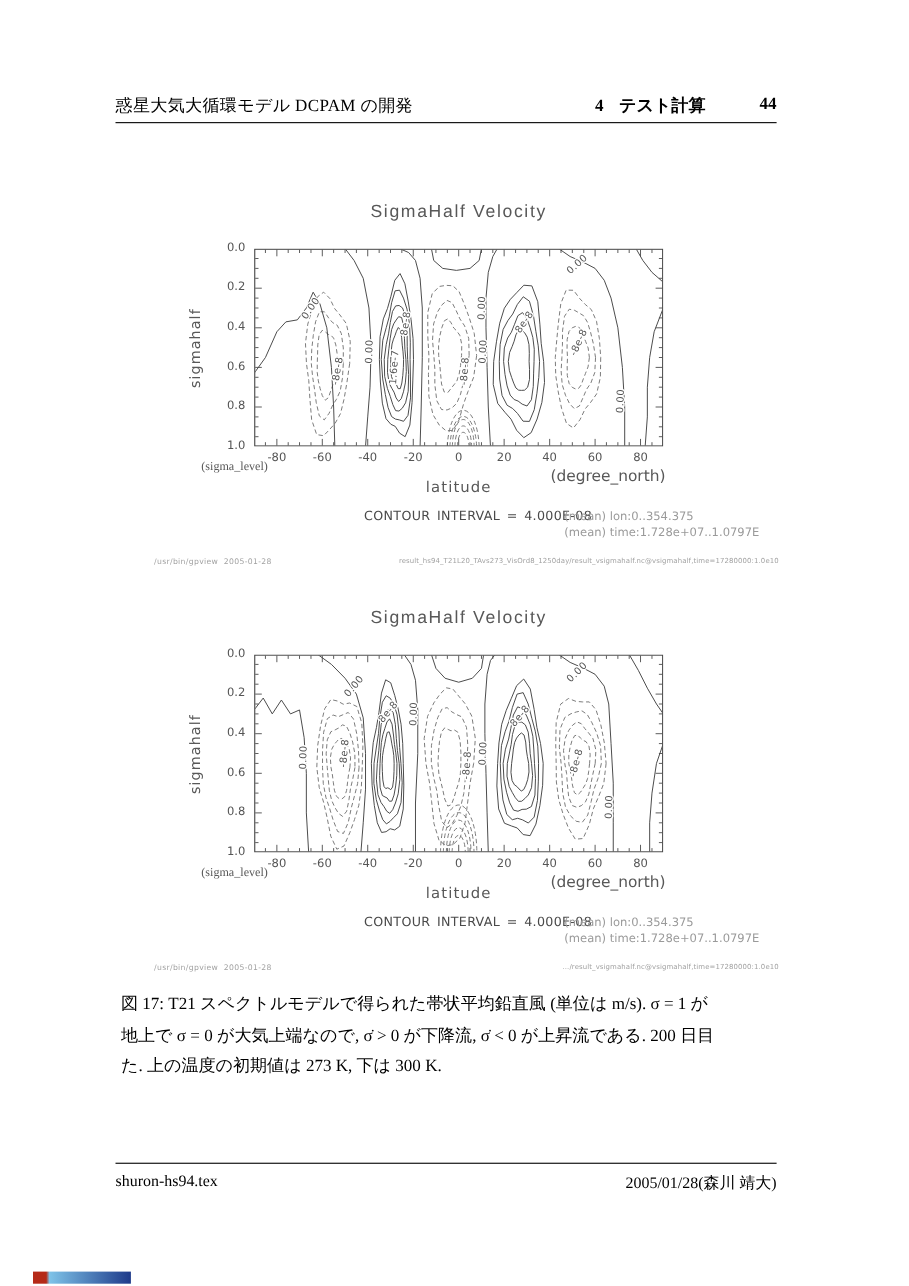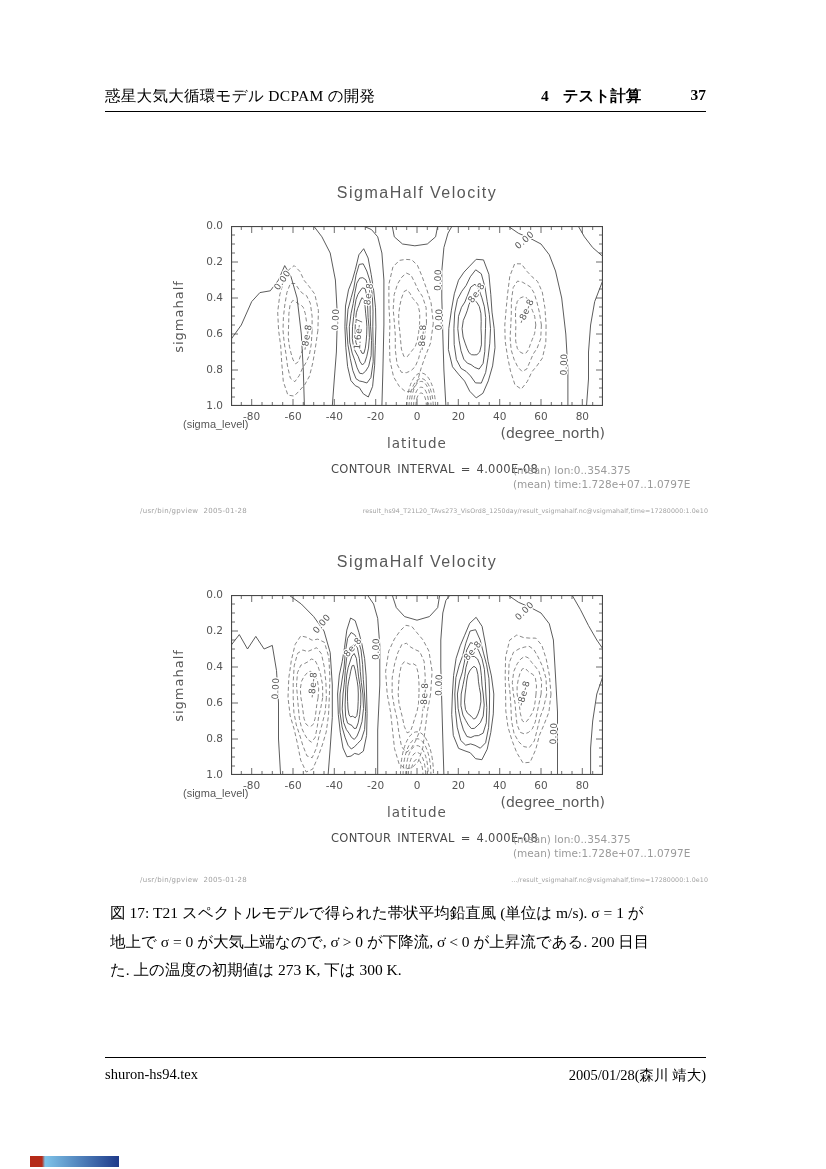--- a/index.html
+++ b/index.html
@@ -24,21 +24,21 @@
            font-family:Liberation Sans, sans-serif;font-size:16px;color:#585858;letter-spacing:1.5px;}
   .c-ylabel{position:absolute;left:168px;top:46px;width:20px;height:180px;display:flex;align-items:center;justify-content:center;}
   .c-ylabel span{transform:rotate(-90deg);white-space:nowrap;font-family:"DejaVu Sans",sans-serif;
                  font-size:13px;color:#585858;letter-spacing:1px;}
   .c-yticks{position:absolute;left:188px;top:46px;width:40px;height:180px;}
   .c-yticks span{position:absolute;right:5px;font-family:"DejaVu Sans",sans-serif;font-size:10.5px;color:#555;}
   .c-plot{position:absolute;left:231px;top:46px;}
   .c-xticks{position:absolute;left:231px;top:230px;width:372px;height:13px;}
   .c-xticks span{position:absolute;top:0;width:40px;text-align:center;
                  font-family:"DejaVu Sans",sans-serif;font-size:10.5px;color:#555;}
-  .c-corner-l{position:absolute;left:183px;top:238px;font-family:Liberation Sans, sans-serif;font-size:11px;color:#585858;}
+  .c-corner-l{position:absolute;left:183px;top:238px;font-family:Liberation Serif, serif;font-size:11px;color:#585858;}
   .c-corner-r{position:absolute;left:455px;top:245px;width:150px;text-align:right;
               font-family:"DejaVu Sans",sans-serif;font-size:14px;color:#585858;}
   .c-xlabel{position:absolute;left:231px;top:255px;width:372px;text-align:center;
             font-family:"DejaVu Sans",sans-serif;font-size:13.5px;color:#585858;letter-spacing:1px;}
   .c-ci{position:absolute;left:331px;top:282px;font-family:"DejaVu Sans",sans-serif;
         font-size:11.5px;color:#4a4a4a;letter-spacing:.3px;word-spacing:2px;}
   .c-mean{position:absolute;left:513px;top:284px;width:313px;overflow:hidden;
           font-family:"DejaVu Sans",sans-serif;font-size:10.5px;color:#9a9a9a;line-height:13.5px;white-space:nowrap;}
   .c-cmd{position:absolute;left:140px;top:327px;width:568px;display:flex;justify-content:space-between;
          font-family:"DejaVu Sans",sans-serif;color:#a2a2a2;}
@@ -54,21 +54,21 @@
 </style>
 </head>
 <body>
 
 <div class="page">
 
   <div class="hdr-left">惑星大気大循環モデル DCPAM の開発</div>
   <div class="hdr-sec">
     <span class="num">4</span><span>テスト計算</span>
   </div>
-  <div class="hdr-num">37</div>
+  <div class="hdr-num">44</div>
   <div class="hdr-rule"></div>
 
   <div class="chart-block" id="chart0">
     <div class="c-title">SigmaHalf Velocity</div>
     <div class="c-ylabel">
         <span>sigmahalf</span>
       </div>
     <div class="c-yticks" id="yticks0">
         <span style="top: -7px;">0.0</span>
         <span style="top: 29px;">0.2</span>

